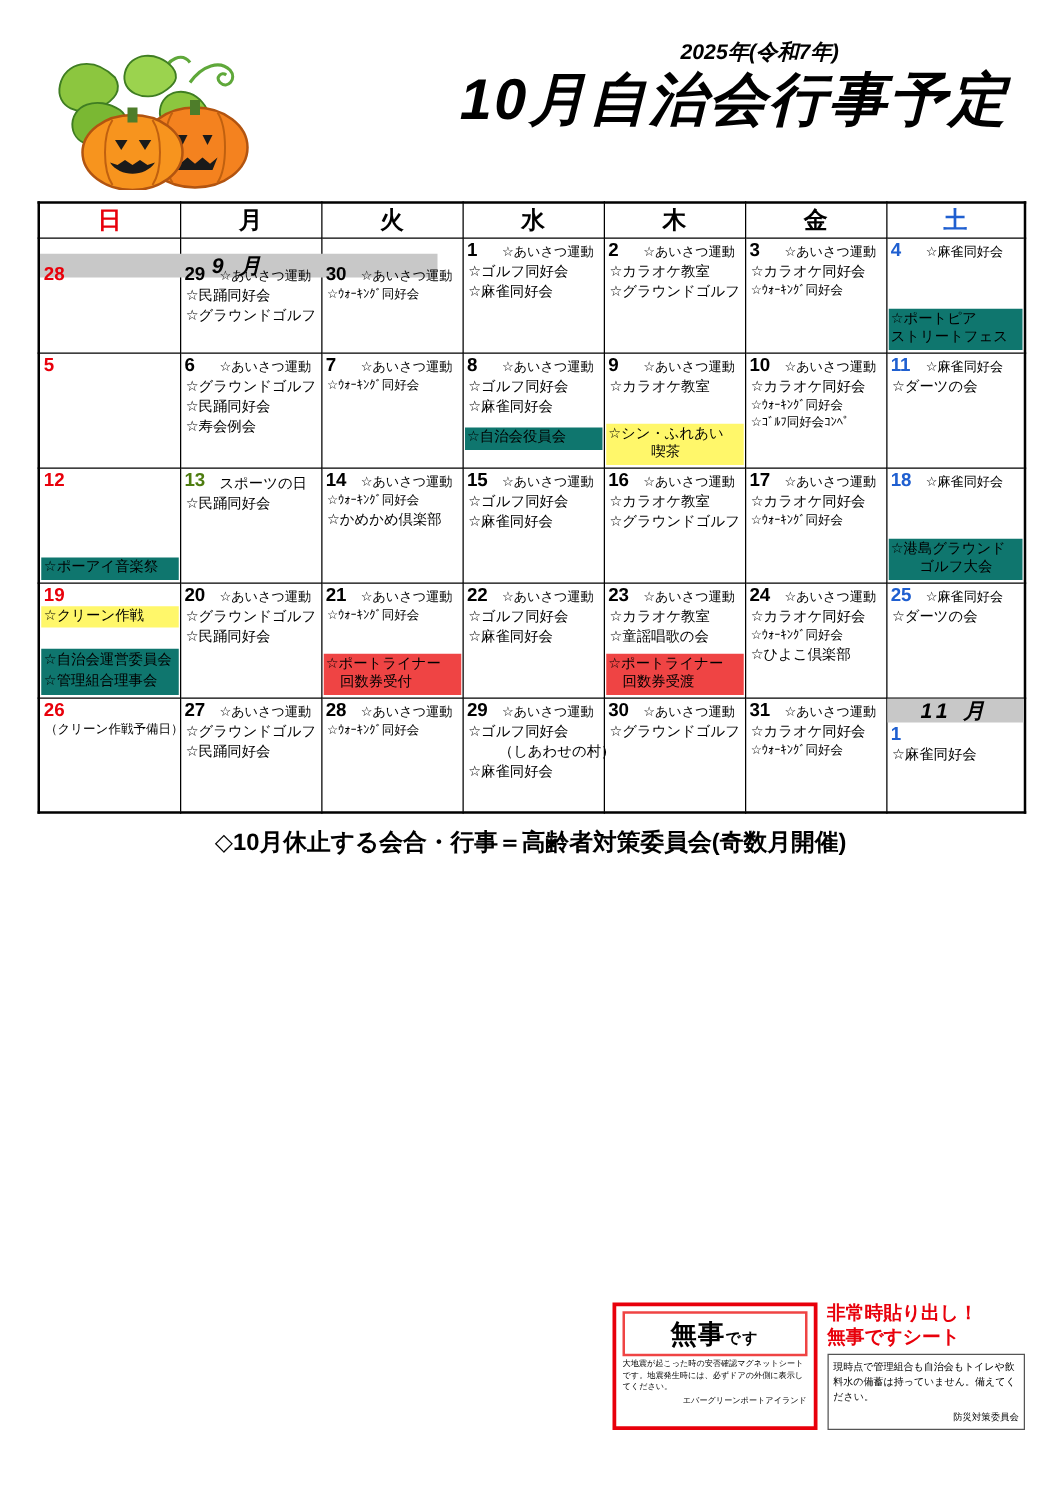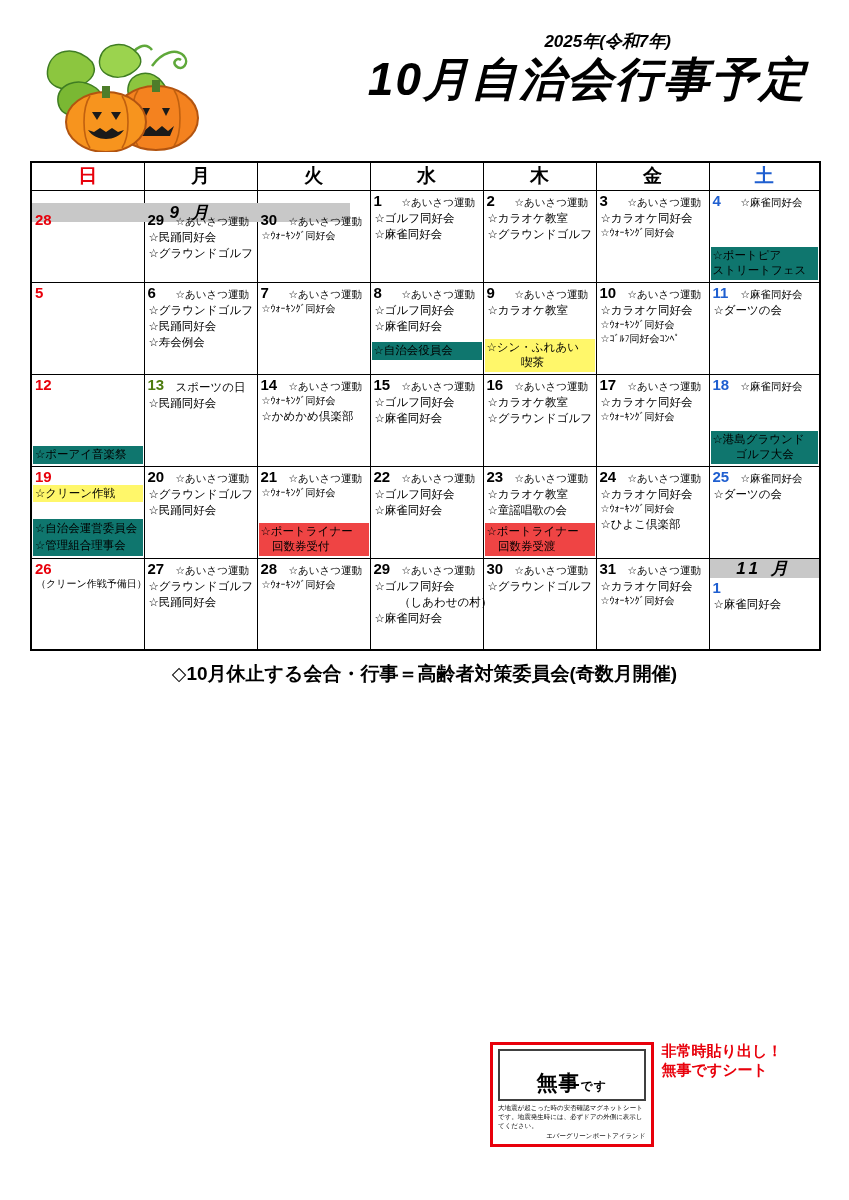--- a/index.html
+++ b/index.html
@@ -128,23 +128,23 @@
     gap: 8px;
   }
   .buji-box {
     width: 165px;
     border: 3px solid #e8000b;
     padding: 4px 5px 3px 5px;
     text-align: center;
     background: #fff;
   }
   .buji-inner {
-    border: 2px solid #404040;
+    border: 2px solid #ef4444;
     font-size: 21px; font-weight: bold;
-    padding: 18px 0 2px 0;
+    padding: 2px 0 2px 0;
     letter-spacing: 1px;
   }
   .buji-inner .small { font-size: 12px; font-weight: bold; }
   .buji-text {
     font-size: 6.5px; line-height: 1.35; text-align: left; margin-top: 3px;
   }
   .buji-sign { font-size: 6.5px; text-align: right; margin-top: 2px; }
 
   .hijouji {
     width: 160px;
@@ -652,16 +652,20 @@
     <div class="buji-box">
       <div class="buji-inner">
         <span>無事</span><span class="small">です</span>
       </div>
       <div class="buji-text">大地震が起こった時の安否確認マグネットシートです。地震発生時には、必ずドアの外側に表示してください。</div>
       <div class="buji-sign">エバーグリーンポートアイランド</div>
     </div>
     <div class="hijouji">
       <div class="hijouji-title">非常時貼り出し！</div>
       <div class="hijouji-title">無事ですシート</div>
+      <div class="hijouji-body">
+        <span>現時点で管理組合も自治会もトイレや飲料水の備蓄は持っていません。備えてください。</span>
+        <div class="hijouji-sign">防災対策委員会</div>
+      </div>
     </div>
   </div>
 
 </div>
 
 </body></html>

